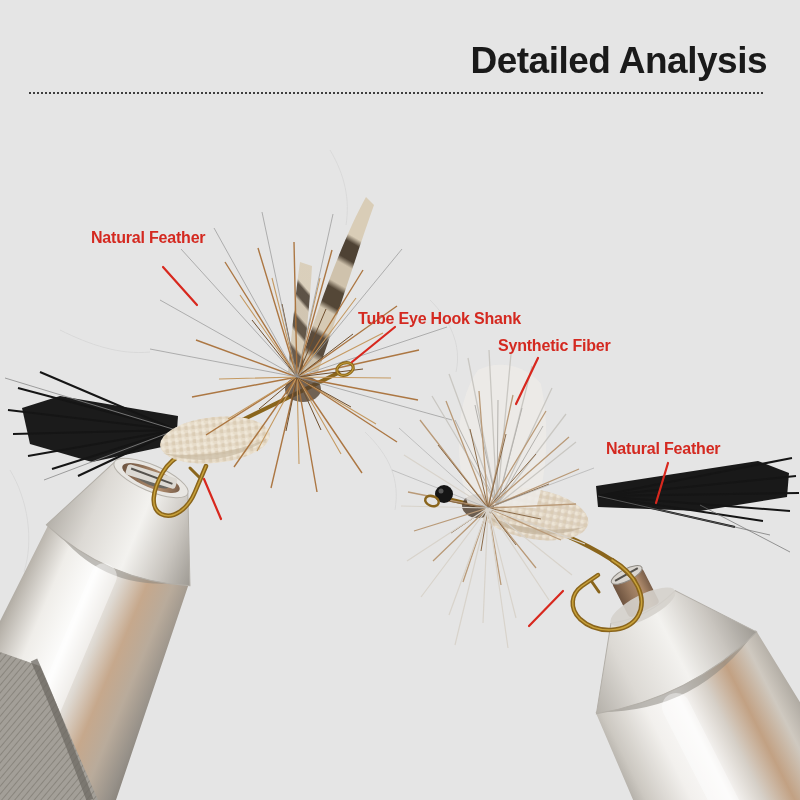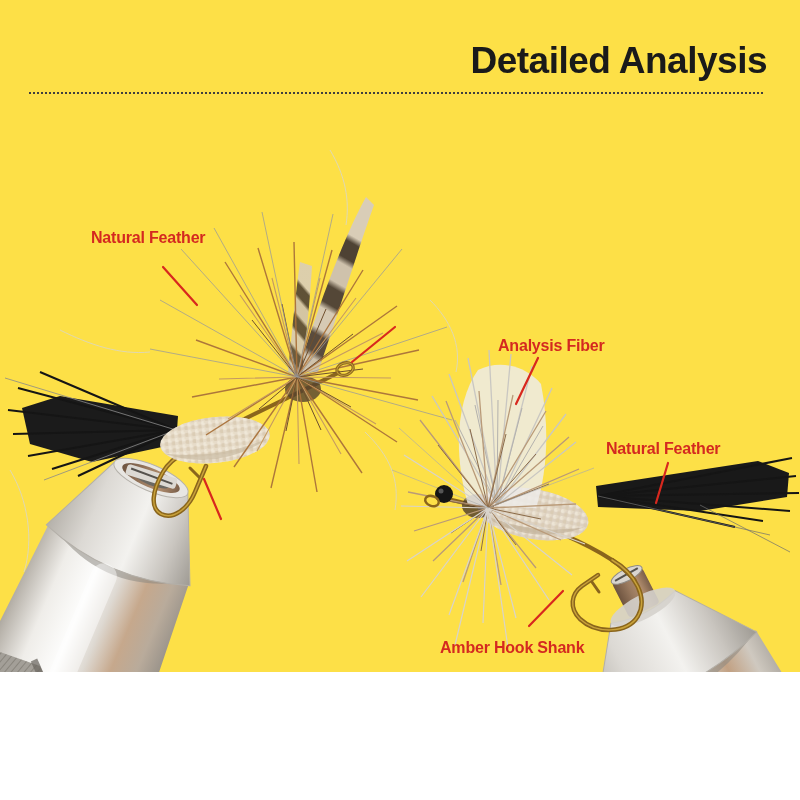--- a/index.html
+++ b/index.html
@@ -1,16 +1,16 @@
 <!DOCTYPE html>
 <html><head>
 <meta charset="utf-8">
 <style>
   html,body{margin:0;padding:0;background:#fff}
-  .page{position:relative;width:800px;height:672px;background:#fde047;overflow:hidden;
+  .page{position:relative;width:800px;height:800px;background:#e5e5e5;overflow:hidden;
         font-family:"Liberation Sans",sans-serif}
   .scene-svg{position:absolute;left:0;top:0;width:800px;height:800px}
   .title{position:absolute;top:42px;right:33px;font-size:37px;line-height:1;
          font-weight:600;color:#1a1a1a;letter-spacing:-0.5px}
   .divider{position:absolute;top:92px;left:29px;width:734px;height:0;
            border-top:2px dotted #3f3f3f}
   .label{position:absolute;color:#d42920;font-size:16px;line-height:1.1;
          font-weight:600;letter-spacing:-0.2px;white-space:nowrap}
   .lbl-nf-left{left:91px;top:229px}
   .lbl-tube-eye{left:358px;top:310px}
@@ -215,16 +215,16 @@
       <line x1="668" y1="463" x2="656" y2="503"></line>
       <line x1="204" y1="479" x2="221" y2="519"></line>
       <line x1="563" y1="591" x2="529" y2="626"></line>
     </g>
   </svg>
 
   <div class="title">Detailed Analysis</div>
   <div class="divider"></div>
 
   <div class="label lbl-nf-left">Natural Feather</div>
-  <div class="label lbl-syn-fiber">Analysis Fiber</div>
+  <div class="label lbl-tube-eye">Tube Eye Hook Shank</div>
+  <div class="label lbl-syn-fiber">Synthetic Fiber</div>
   <div class="label lbl-nf-right">Natural Feather</div>
-  <div class="label lbl-amber">Amber Hook Shank</div>
 </div>
 
 </body></html>

